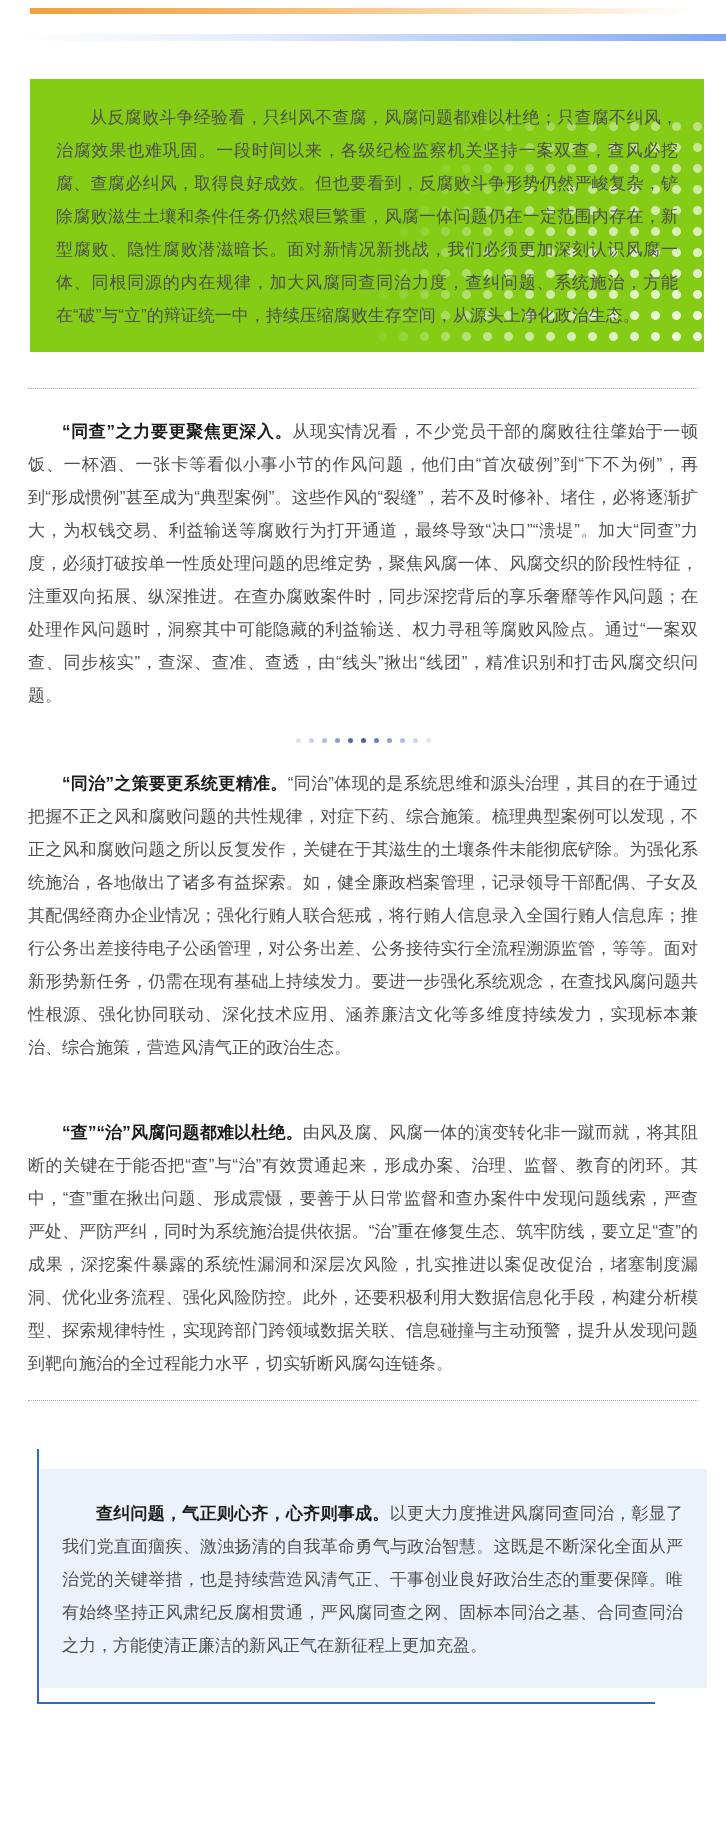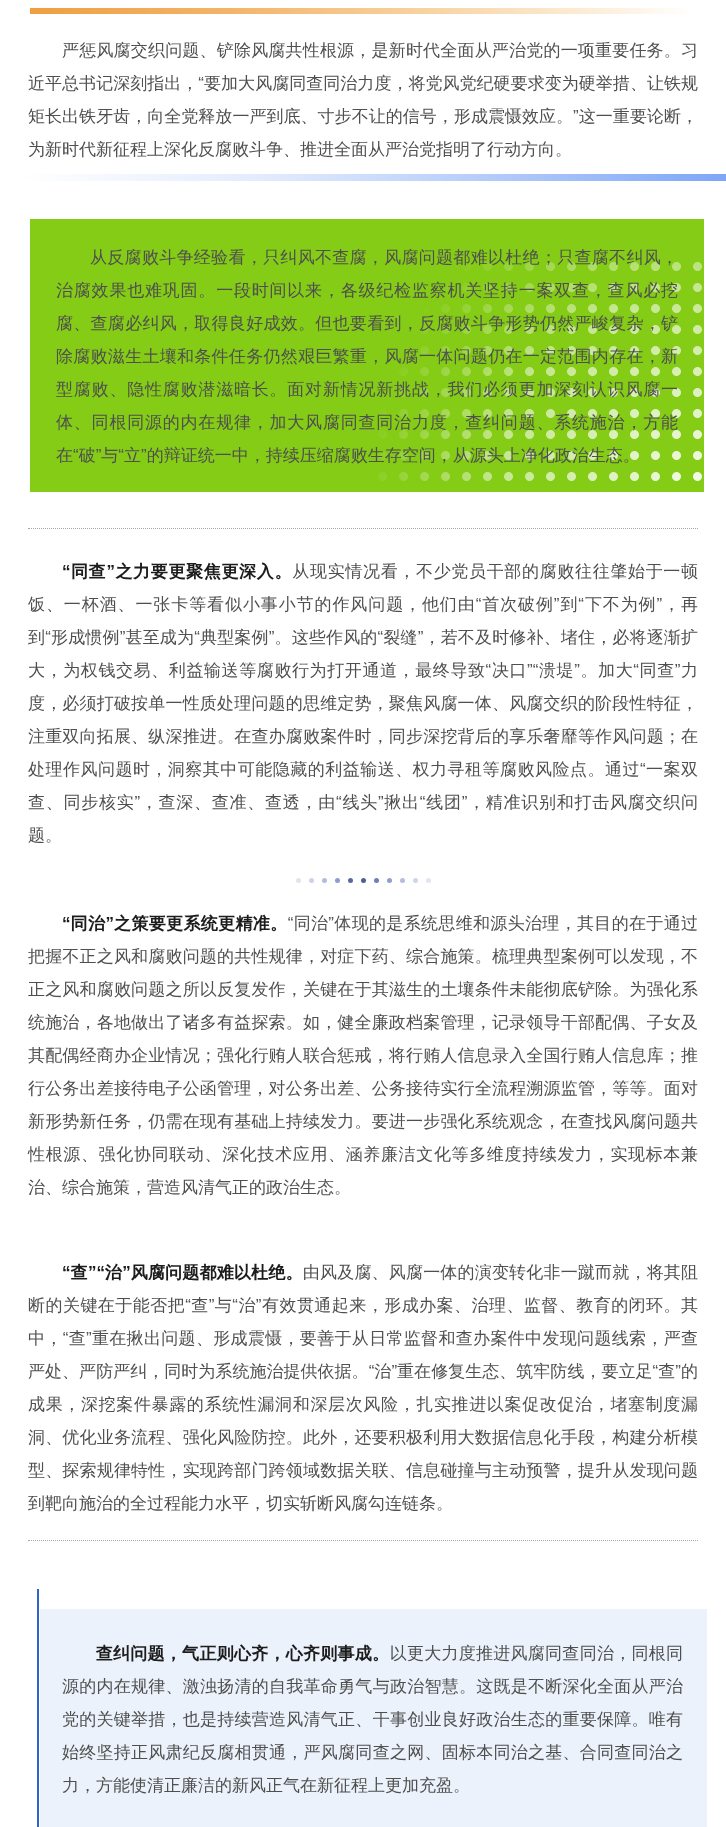--- a/index.html
+++ b/index.html
@@ -107,21 +107,20 @@
     padding: 28px 24px 26px 22px;
   }
 </style>
 </head>
 <body>
 
 <div class="page">
 
   <div class="top-bar"></div>
 
-  <p class="intro">严惩风腐交织问题、铲除风腐共性根源，是新时代全面从严治党的一项重要任务。习近平总书记深刻指出，“要加大风腐同查同治力度，将党风党纪硬要求变为硬举措、让铁规矩长出铁牙齿，向全党释放一严到底、寸步不让的信号，形成震慑效应。”这一重要论断，为新时代新征程上深化反腐败斗争、推进全面从严治党指明了行动方向。</p>
 
   <div class="blue-bar"></div>
 
   <div class="highlight-box">
     <div class="dot-pattern"></div>
     <p>从反腐败斗争经验看，只纠风不查腐，风腐问题都难以杜绝；只查腐不纠风，治腐效果也难巩固。一段时间以来，各级纪检监察机关坚持一案双查，查风必挖腐、查腐必纠风，取得良好成效。但也要看到，反腐败斗争形势仍然严峻复杂，铲除腐败滋生土壤和条件任务仍然艰巨繁重，风腐一体问题仍在一定范围内存在，新型腐败、隐性腐败潜滋暗长。面对新情况新挑战，我们必须更加深刻认识风腐一体、同根同源的内在规律，加大风腐同查同治力度，查纠问题、系统施治，方能在“破”与“立”的辩证统一中，持续压缩腐败生存空间，从源头上净化政治生态。</p>
   </div>
 
   <div class="sections">
 
@@ -132,17 +131,17 @@
     </div>
 
     <p class="sec-2"><strong class="lead">“同治”之策要更系统更精准。</strong><span>“同治”体现的是系统思维和源头治理，其目的在于通过把握不正之风和腐败问题的共性规律，对症下药、综合施策。梳理典型案例可以发现，不正之风和腐败问题之所以反复发作，关键在于其滋生的土壤条件未能彻底铲除。为强化系统施治，各地做出了诸多有益探索。如，健全廉政档案管理，记录领导干部配偶、子女及其配偶经商办企业情况；强化行贿人联合惩戒，将行贿人信息录入全国行贿人信息库；推行公务出差接待电子公函管理，对公务出差、公务接待实行全流程溯源监管，等等。面对新形势新任务，仍需在现有基础上持续发力。要进一步强化系统观念，在查找风腐问题共性根源、强化协同联动、深化技术应用、涵养廉洁文化等多维度持续发力，实现标本兼治、综合施策，营造风清气正的政治生态。</span></p>
 
     <p class="sec-3"><strong class="lead">“查”“治”风腐问题都难以杜绝。</strong><span>由风及腐、风腐一体的演变转化非一蹴而就，将其阻断的关键在于能否把“查”与“治”有效贯通起来，形成办案、治理、监督、教育的闭环。其中，“查”重在揪出问题、形成震慑，要善于从日常监督和查办案件中发现问题线索，严查严处、严防严纠，同时为系统施治提供依据。“治”重在修复生态、筑牢防线，要立足“查”的成果，深挖案件暴露的系统性漏洞和深层次风险，扎实推进以案促改促治，堵塞制度漏洞、优化业务流程、强化风险防控。此外，还要积极利用大数据信息化手段，构建分析模型、探索规律特性，实现跨部门跨领域数据关联、信息碰撞与主动预警，提升从发现问题到靶向施治的全过程能力水平，切实斩断风腐勾连链条。</span></p>
 
   </div>
 
   <div class="quote-wrap">
     <div class="quote-box">
-      <p><strong class="lead">查纠问题，气正则心齐，心齐则事成。</strong><span>以更大力度推进风腐同查同治，同根同源的内在规律、激浊扬清的自我革命勇气与政治智慧。这既是不断深化全面从严治党的关键举措，也是持续营造风清气正、干事创业良好政治生态的重要保障。唯有始终坚持正风肃纪反腐相贯通，严风腐同查之网、固标本同治之基、合同查同治之力，方能使清正廉洁的新风正气在新征程上更加充盈。</span></p>
+      <p><strong class="lead">查纠问题，气正则心齐，心齐则事成。</strong><span>以更大力度推进风腐同查同治，彰显了我们党直面痼疾、激浊扬清的自我革命勇气与政治智慧。这既是不断深化全面从严治党的关键举措，也是持续营造风清气正、干事创业良好政治生态的重要保障。唯有始终坚持正风肃纪反腐相贯通，严风腐同查之网、固标本同治之基、合同查同治之力，方能使清正廉洁的新风正气在新征程上更加充盈。</span></p>
     </div>
   </div>
 
 </div>
 
 </body></html>

